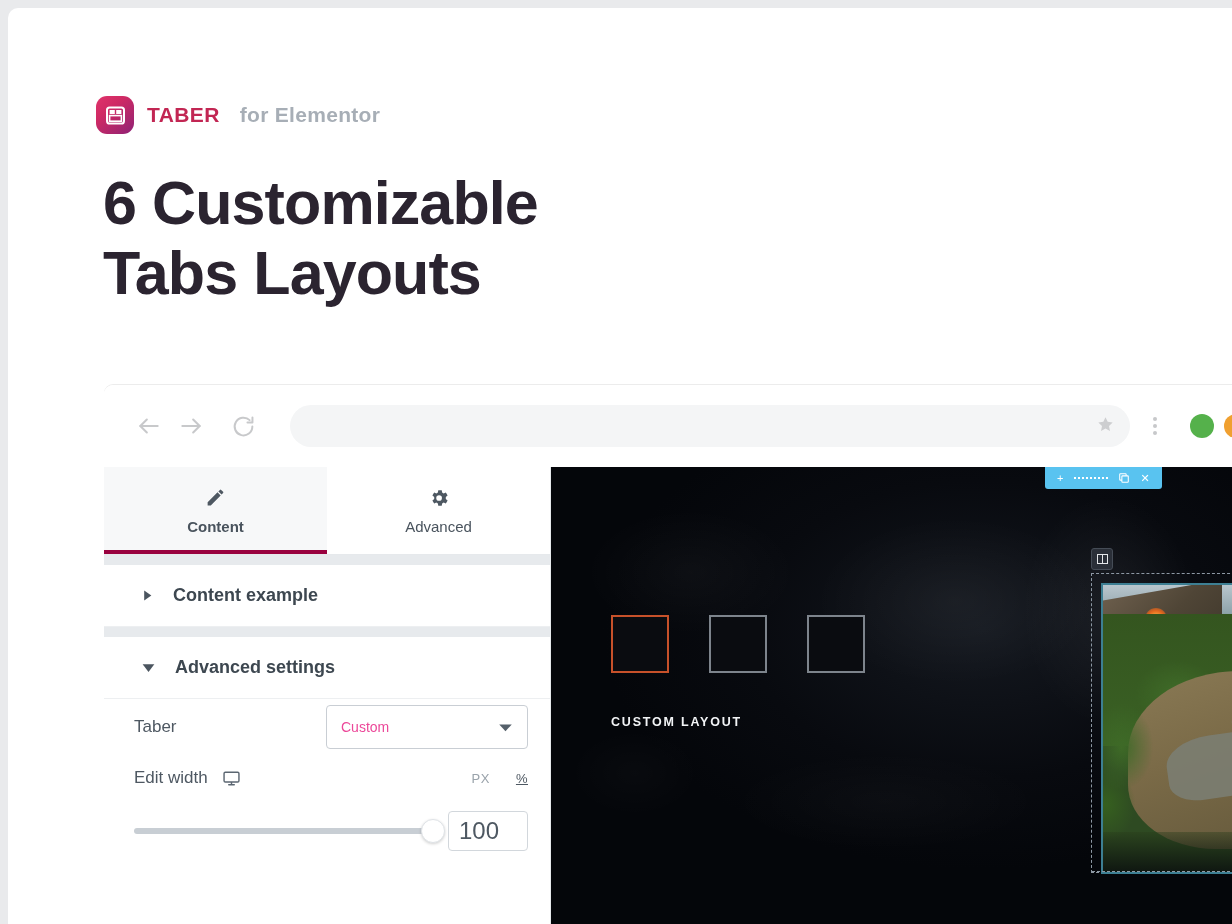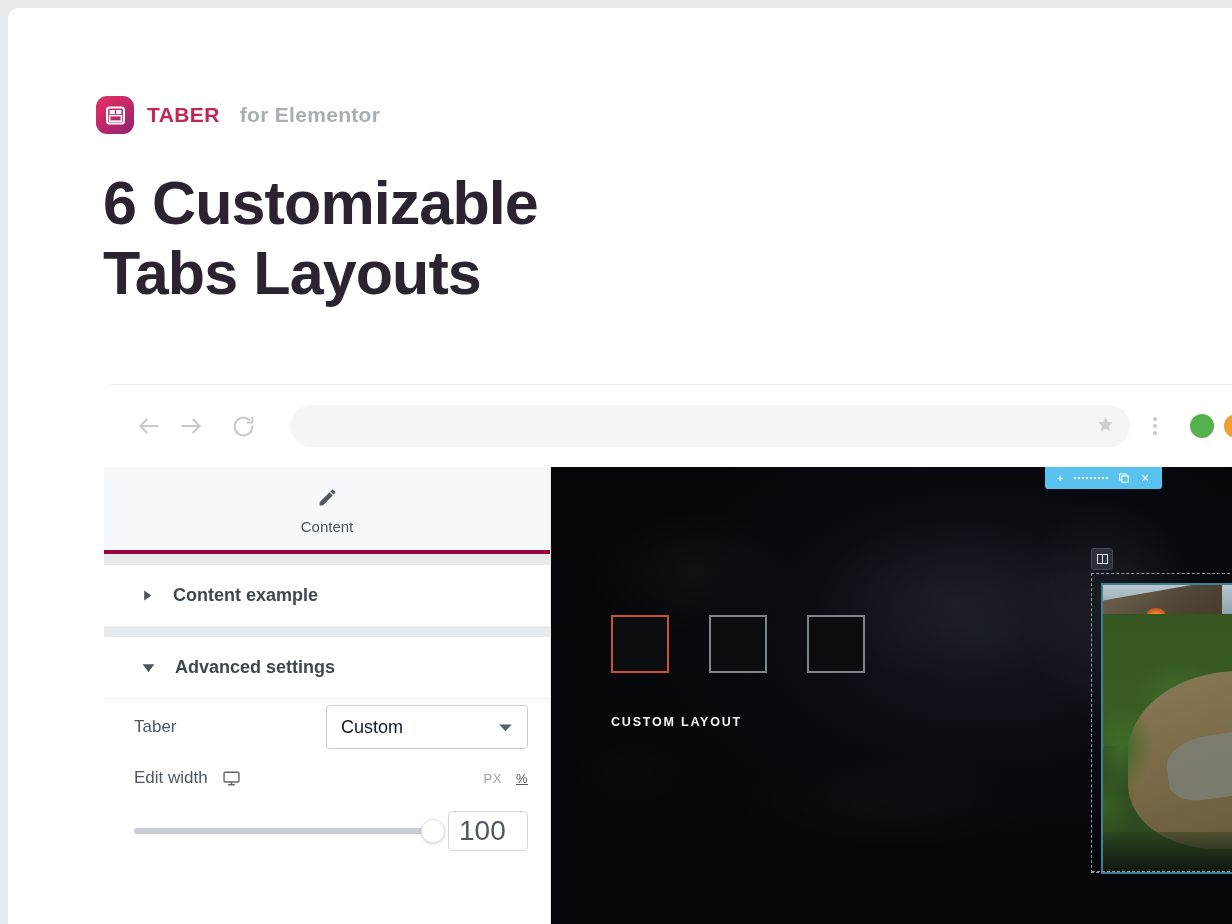--- a/index.html
+++ b/index.html
@@ -153,21 +153,21 @@
     border-bottom: 1px solid #e6e9ec;
   }
   .tab {
     flex: 1 1 0;
     display: flex; flex-direction: column;
     align-items: center; justify-content: center;
     gap: 9px;
     position: relative;
     color: #4e5862;
   }
-  .tab.active { background: #f7f8f9; }
+  .tab.active { background: #f7f8f9; font-weight: bold; }
   .tab.active::after {
     content: ""; position: absolute; left: 0; right: 0; bottom: 0;
     height: 4px; background: #99013f;
   }
   .tab-label { font-size: 15px; color: #49535d; }
   .tab-icon { height: 22px; display:flex; align-items:center; color:#4e5862;}
 
   .accordion {
     background: #ffffff;
   }
@@ -188,32 +188,32 @@
     height: 56px;
   }
   .field-label { font-size: 17px; color: #4e5862; }
   .select-box {
     margin-left: auto;
     width: 202px; height: 44px;
     border: 1px solid #c9ced4;
     border-radius: 4px;
     display: flex; align-items: center;
     padding: 0 14px;
-    font-size: 18px; color: #0f172a;
+    font-size: 14px; color: #ec4899;
     background: #fff;
   }
   .select-caret { margin-left: auto; color: #55606a; display:flex;}
 
   .tabswidth-row {
     display: flex; align-items: center;
     padding: 0 22px 0 30px;
     height: 46px;
   }
   .desktop-icon { margin-left: 14px; color: #5b6671; display:flex; }
-  .units { margin-left: auto; display: flex; align-items: center; gap: 14px; }
+  .units { margin-left: auto; display: flex; align-items: center; gap: 26px; }
   .unit { font-size: 13px; color: #9aa3ab; letter-spacing: .5px; }
   .unit.active { color: #4e5862; text-decoration: underline; }
 
   .slider-row {
     display: flex; align-items: center;
     padding: 10px 22px 0 30px;
     gap: 14px;
   }
   .slider-track {
     flex: 1 1 auto;
@@ -224,21 +224,21 @@
     position: absolute; right: -11px; top: -9px;
     width: 24px; height: 24px; border-radius: 50%;
     background: #ffffff;
     border: 1px solid #dfe3e7;
     box-shadow: 0 1px 3px rgba(0,0,0,.18);
   }
   .num-box {
     width: 80px; height: 40px;
     border: 1px solid #d2d7dc; border-radius: 4px;
     display: flex; align-items: center; padding-left: 10px;
-    font-size: 28px; color: #4e5862; background: #fff;
+    font-size: 24px; color: #4e5862; background: #fff;
   }
 
   
   .preview {
     position: absolute;
     left: 447px; top: 82px;
     width: 697px; height: 478px;
     background:
       radial-gradient(ellipse 380px 240px at 62% 34%, #14181f 0%, #080a0f 62%, #04060a 100%),
       #05070b;
@@ -462,20 +462,29 @@
 
         <div class="tabs">
           <div class="tab active">
             <span class="tab-icon">
               <svg width="21" height="21" viewBox="0 0 24 24" fill="currentColor">
                 <path d="M3 17.4V21h3.6L17.9 9.7l-3.6-3.6L3 17.4zM20.7 6.9c.4-.4.4-1 0-1.4l-2.2-2.2a1 1 0 0 0-1.4 0l-1.8 1.8 3.6 3.6 1.8-1.8z"></path>
               </svg>
             </span>
             <span class="tab-label">Content</span>
           </div>
+          <div class="tab">
+            <span class="tab-icon">
+              <svg width="22" height="22" viewBox="0 0 24 24" fill="currentColor">
+                <path d="M19.4 13a7.6 7.6 0 0 0 0-2l2-1.6-1.9-3.3-2.4 1a7.6 7.6 0 0 0-1.7-1L15 3.5h-3.8l-.4 2.6a7.6 7.6 0 0 0-1.7 1l-2.4-1L4.8 9.4 6.8 11a7.6 7.6 0 0 0 0 2l-2 1.6 1.9 3.3 2.4-1c.5.4 1.1.8 1.7 1l.4 2.6H15l.4-2.6c.6-.2 1.2-.6 1.7-1l2.4 1 1.9-3.3-2-1.6z"></path>
+                <circle cx="12.1" cy="12" r="3.1" fill="#ffffff"></circle>
+              </svg>
+            </span>
+            <span class="tab-label">Advanced</span>
+          </div>
         </div>
 
         <div class="accordion">
           <div class="acc-gap"></div>
 
           <div class="acc-row">
             <span class="acc-caret">
               <svg width="11" height="11" viewBox="0 0 10 10" fill="currentColor">
                   <polygon points="2,0.5 8.5,5 2,9.5"></polygon>
                 </svg>

